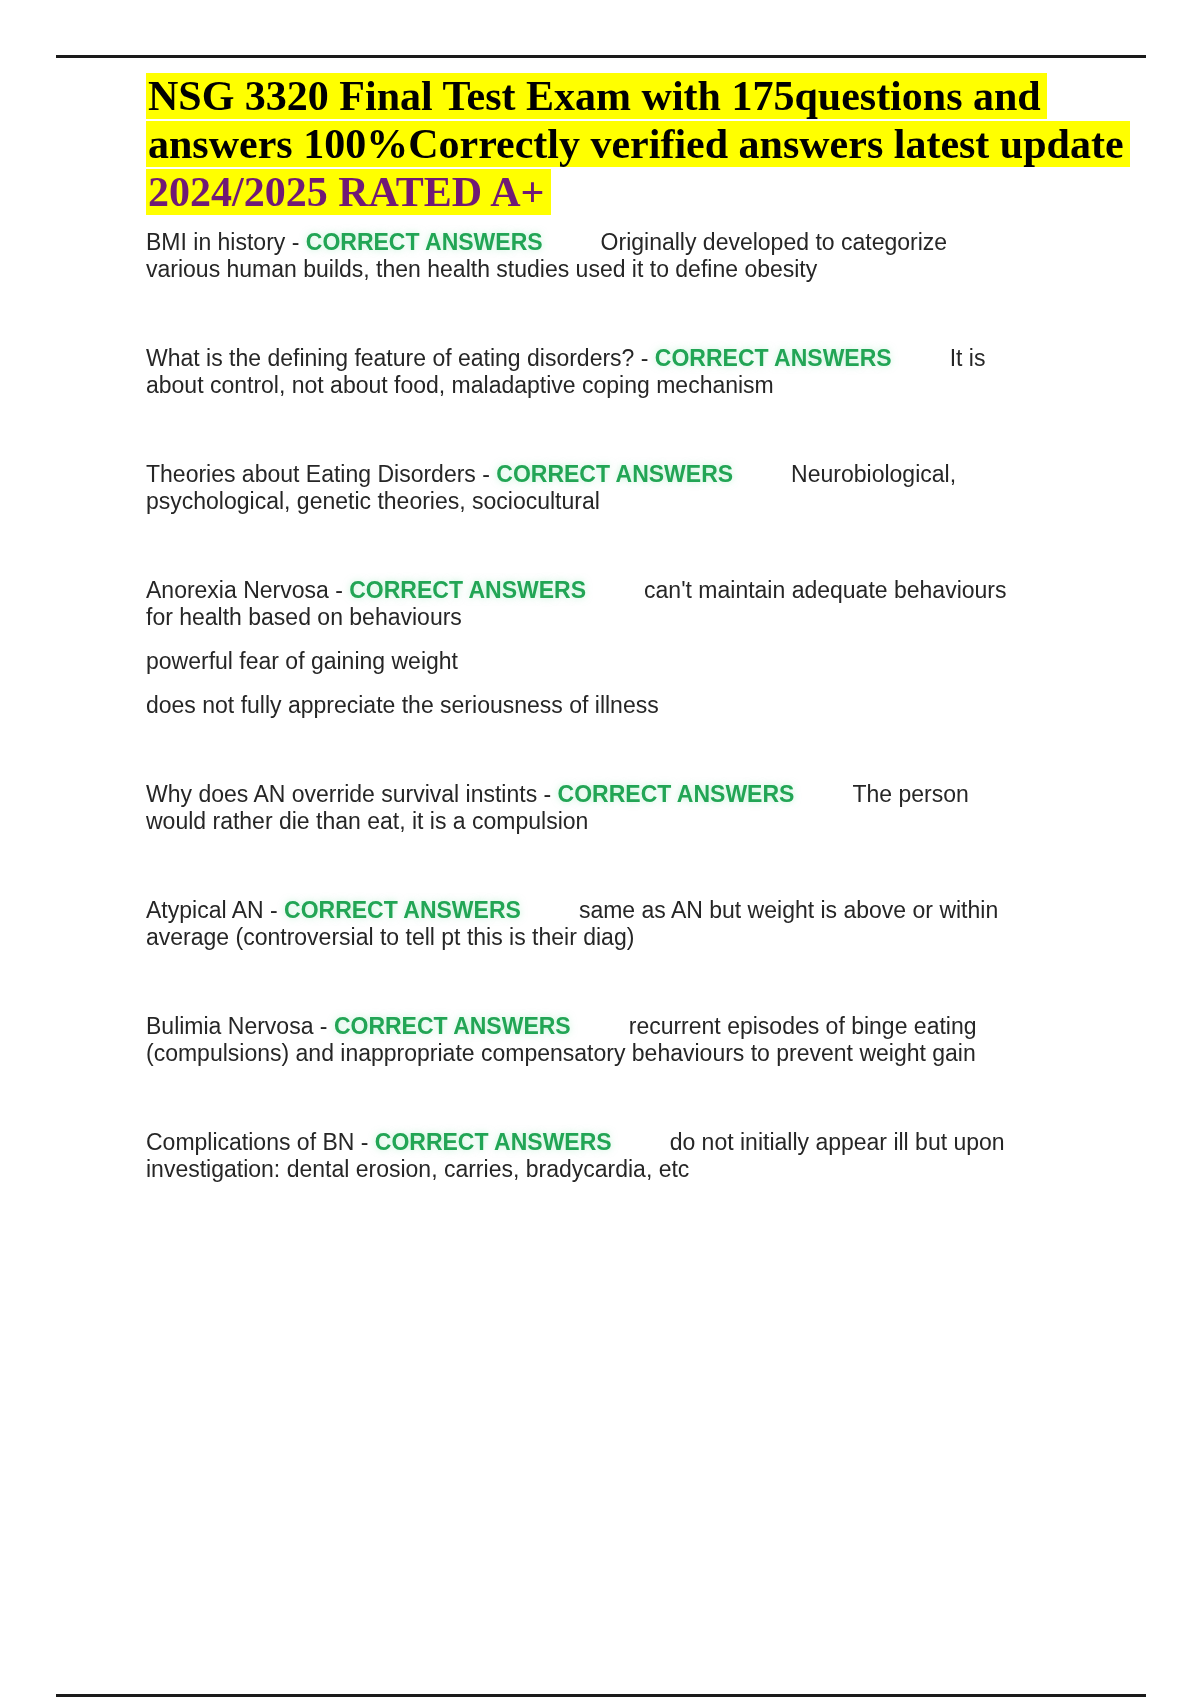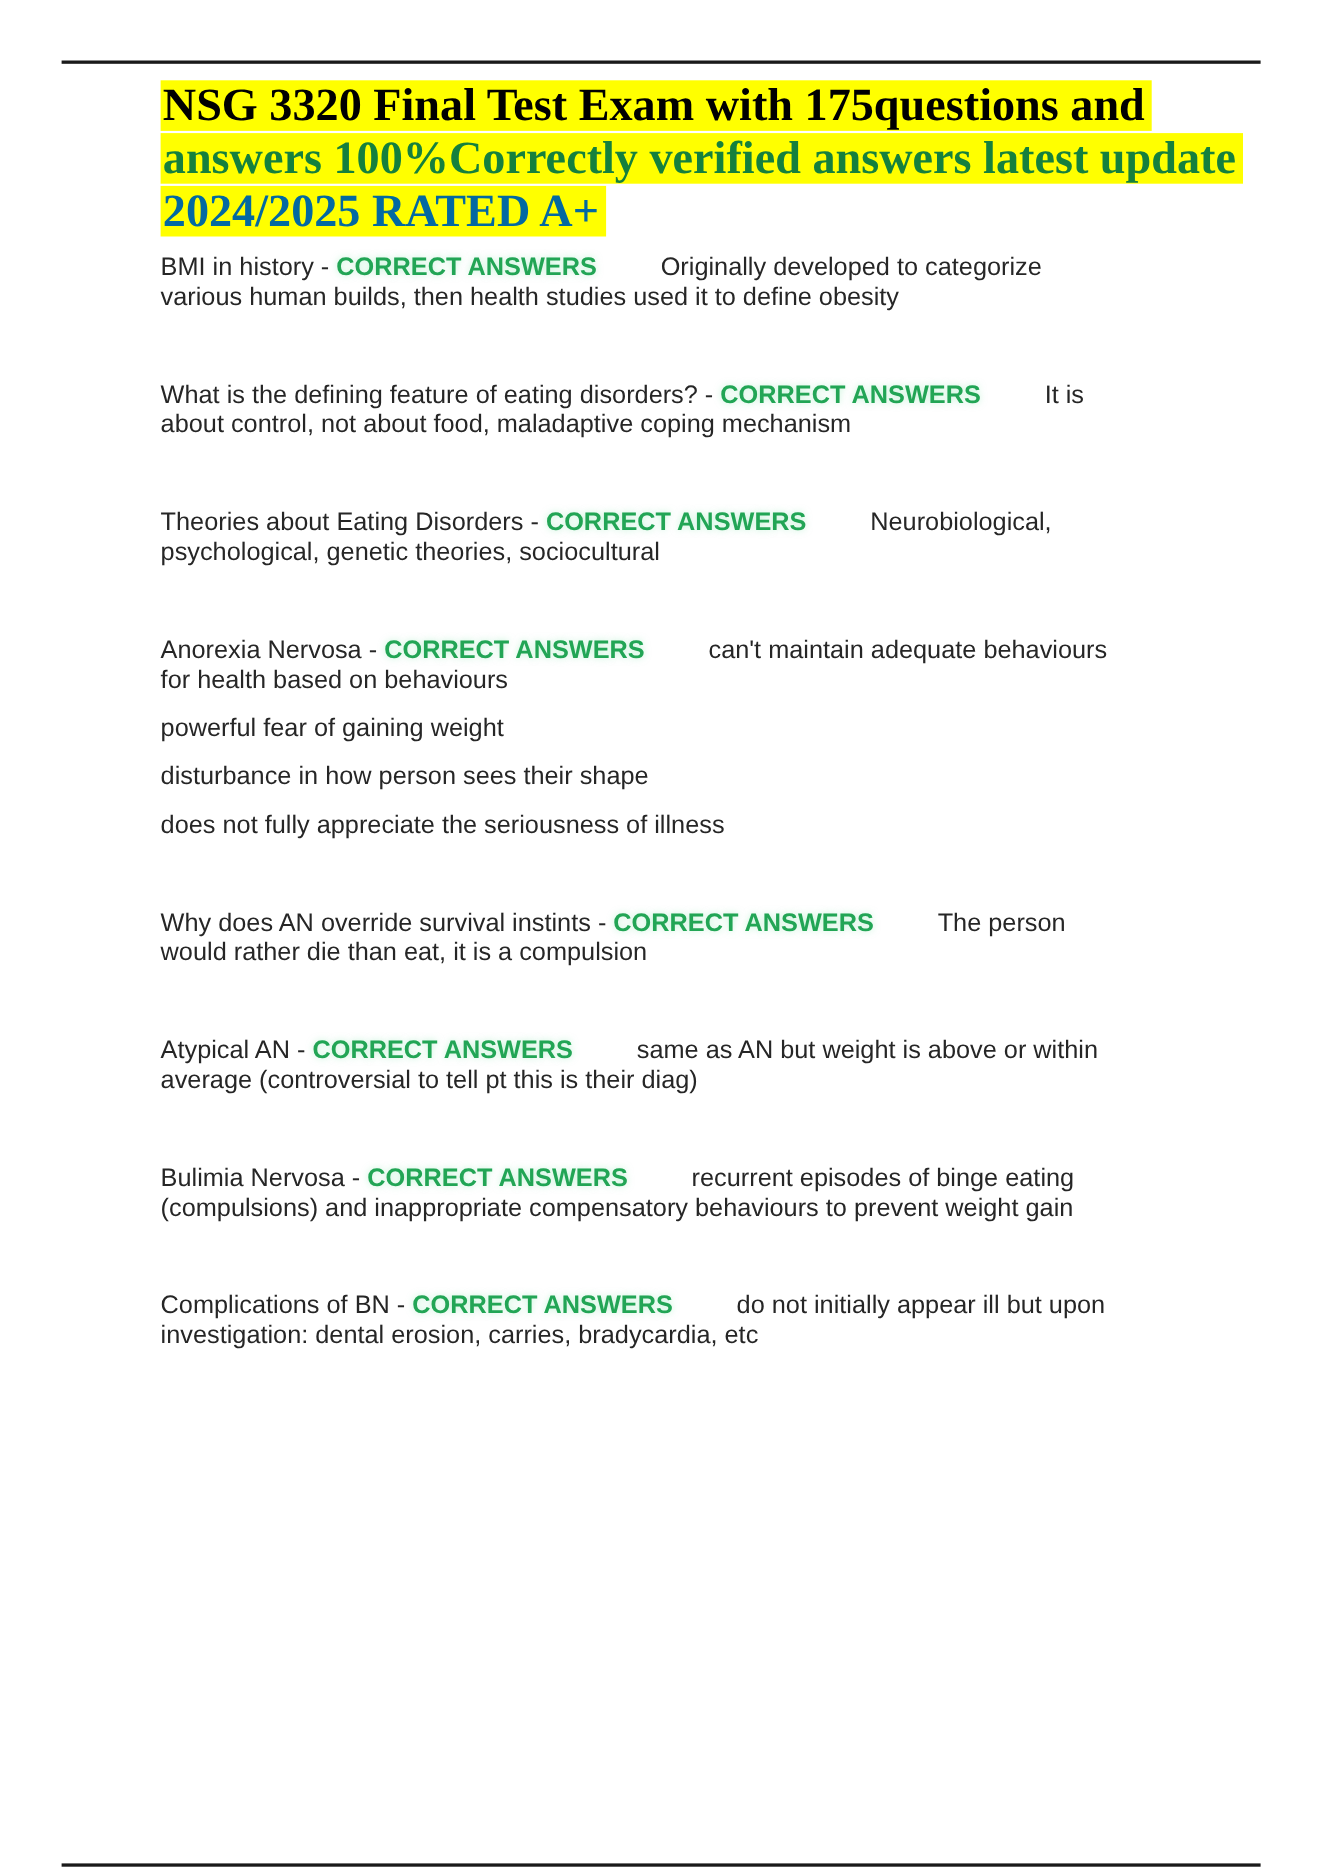--- a/index.html
+++ b/index.html
@@ -68,38 +68,37 @@
 </style>
 </head>
 <body>
 
 <div class="page">
   <div class="rule rule-top"></div>
 
   <div class="content">
     <div class="doc-title">
       <div class="title-line"><span class="hl" style="background: rgb(255, 255, 0); color: rgb(0, 0, 0);">NSG 3320 Final Test Exam with 175questions and</span></div>
-      <div class="title-line"><span class="hl" style="background: rgb(255, 255, 0); color: #15803d;">answers 100%Correctly verified answers latest update</span></div>
-      <div class="title-line"><span class="hl" style="background: rgb(255, 255, 0); color: #0369a1;">2024/2025 RATED A+</span></div>
+      <div class="title-line"><span class="hl" style="background: rgb(255, 255, 0); color: #000000;">answers 100%Correctly verified answers latest update</span></div>
+      <div class="title-line"><span class="hl" style="background: rgb(255, 255, 0); color: #701a75;">2024/2025 RATED A+</span></div>
     </div>
 
     <div class="entries" id="entries" style="color: rgb(38, 38, 38);">
         <div class="entry">
           <p><span>BMI in history - </span><span class="ca-label" style="color: rgb(34, 165, 85);">CORRECT ANSWERS</span><span class="ans-gap"></span><span>Originally developed to categorize various human builds, then health studies used it to define obesity</span></p>
         </div>
         <div class="entry">
           <p><span>What is the defining feature of eating disorders? - </span><span class="ca-label" style="color: rgb(34, 165, 85);">CORRECT ANSWERS</span><span class="ans-gap"></span><span>It is about control, not about food, maladaptive coping mechanism</span></p>
         </div>
         <div class="entry">
           <p><span>Theories about Eating Disorders - </span><span class="ca-label" style="color: rgb(34, 165, 85);">CORRECT ANSWERS</span><span class="ans-gap"></span><span>Neurobiological, psychological, genetic theories, sociocultural</span></p>
         </div>
         <div class="entry">
           <p><span>Anorexia Nervosa - </span><span class="ca-label" style="color: rgb(34, 165, 85);">CORRECT ANSWERS</span><span class="ans-gap"></span><span>can't maintain adequate behaviours for health based on behaviours</span></p>
           <p>powerful fear of gaining weight</p>
-          <p>disturbance in how person sees their shape</p>
           <p>does not fully appreciate the seriousness of illness</p>
         </div>
         <div class="entry">
           <p><span>Why does AN override survival instints - </span><span class="ca-label" style="color: rgb(34, 165, 85);">CORRECT ANSWERS</span><span class="ans-gap"></span><span>The person would rather die than eat, it is a compulsion</span></p>
         </div>
         <div class="entry">
           <p><span>Atypical AN - </span><span class="ca-label" style="color: rgb(34, 165, 85);">CORRECT ANSWERS</span><span class="ans-gap"></span><span>same as AN but weight is above or within average (controversial to tell pt this is their diag)</span></p>
         </div>
         <div class="entry">
           <p><span>Bulimia Nervosa - </span><span class="ca-label" style="color: rgb(34, 165, 85);">CORRECT ANSWERS</span><span class="ans-gap"></span><span>recurrent episodes of binge eating (compulsions) and inappropriate compensatory behaviours to prevent weight gain</span></p>

